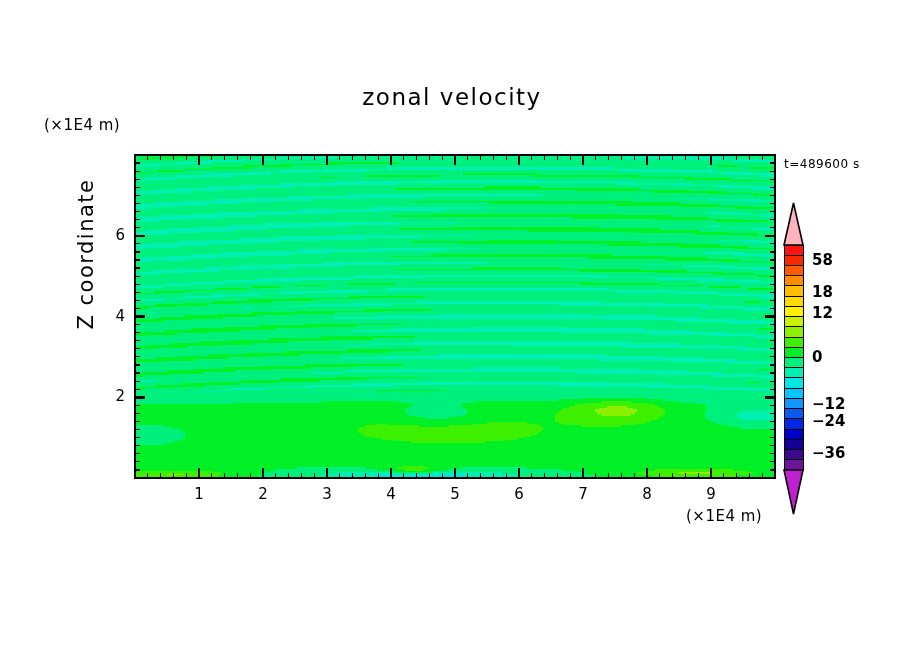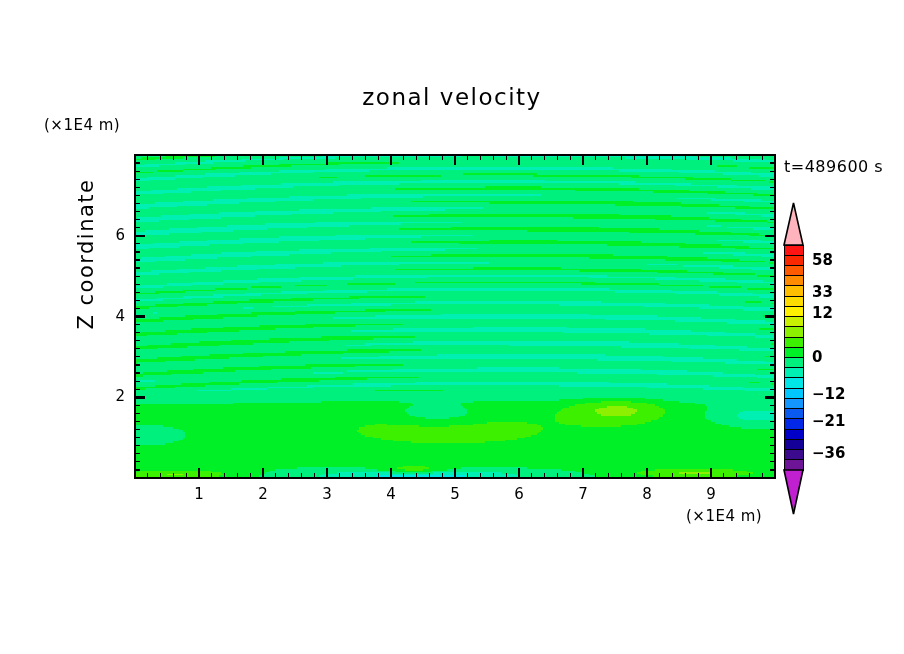--- a/index.html
+++ b/index.html
@@ -39,21 +39,21 @@
     font-size: 15px;
     letter-spacing: 0.5px;
   }
   #xunit-label {
     left: 686px; top: 507px;
     font-size: 15px;
     letter-spacing: 0.5px;
   }
   #time-label {
     left: 784px; top: 157px;
-    font-size: 16px;
+    font-size: 12px;
     letter-spacing: 0.5px;
   }
   #xaxis-title {
     left: 335px; top: 527px;
     width: 240px;
     text-align: center;
     font-size: 21px;
     letter-spacing: 1.5px;
   }
   #yaxis-title {
@@ -1335,21 +1335,21 @@
       <div class="tick-label xtick-label" style="left: 635px; top: 485px;">8</div>
       <div class="tick-label xtick-label" style="left: 699px; top: 485px;">9</div>
     </div>
   <div id="ytick-labels">
       <div class="tick-label ytick-label" style="left: 101px; top: 387.25px;">2</div>
       <div class="tick-label ytick-label" style="left: 101px; top: 306.5px;">4</div>
       <div class="tick-label ytick-label" style="left: 101px; top: 225.75px;">6</div>
     </div>
   <div id="cb-labels">
       <div class="cb-label" style="top: 251.071px;">58</div>
-      <div class="cb-label" style="top: 283.214px;">33</div>
+      <div class="cb-label" style="top: 283.214px;">18</div>
       <div class="cb-label" style="top: 304px;">12</div>
       <div class="cb-label" style="top: 347.5px;">0</div>
-      <div class="cb-label" style="top: 385px;">−12</div>
-      <div class="cb-label" style="top: 411.786px;">−21</div>
+      <div class="cb-label" style="top: 395px;">−12</div>
+      <div class="cb-label" style="top: 411.786px;">−24</div>
       <div class="cb-label" style="top: 443.929px;">−36</div>
     </div>
 
 </div>
 
 </body></html>

